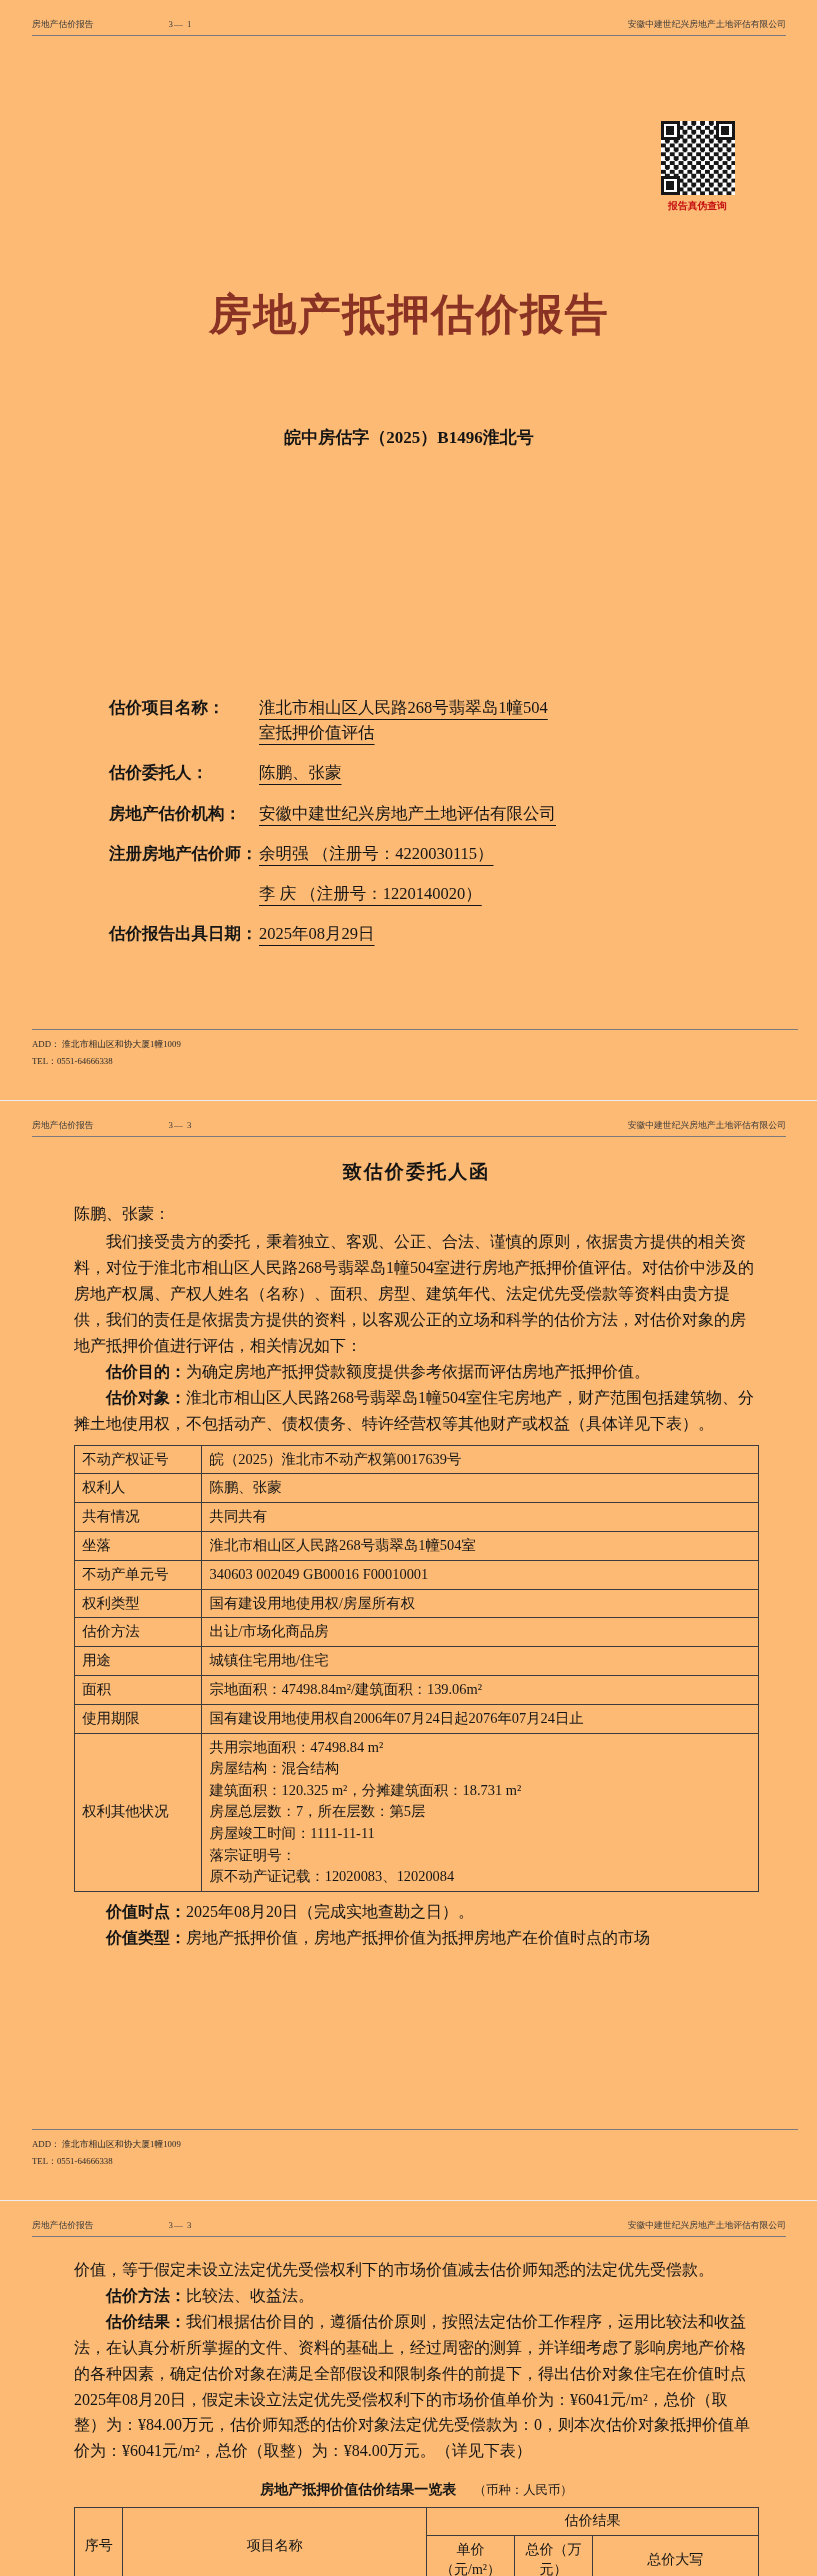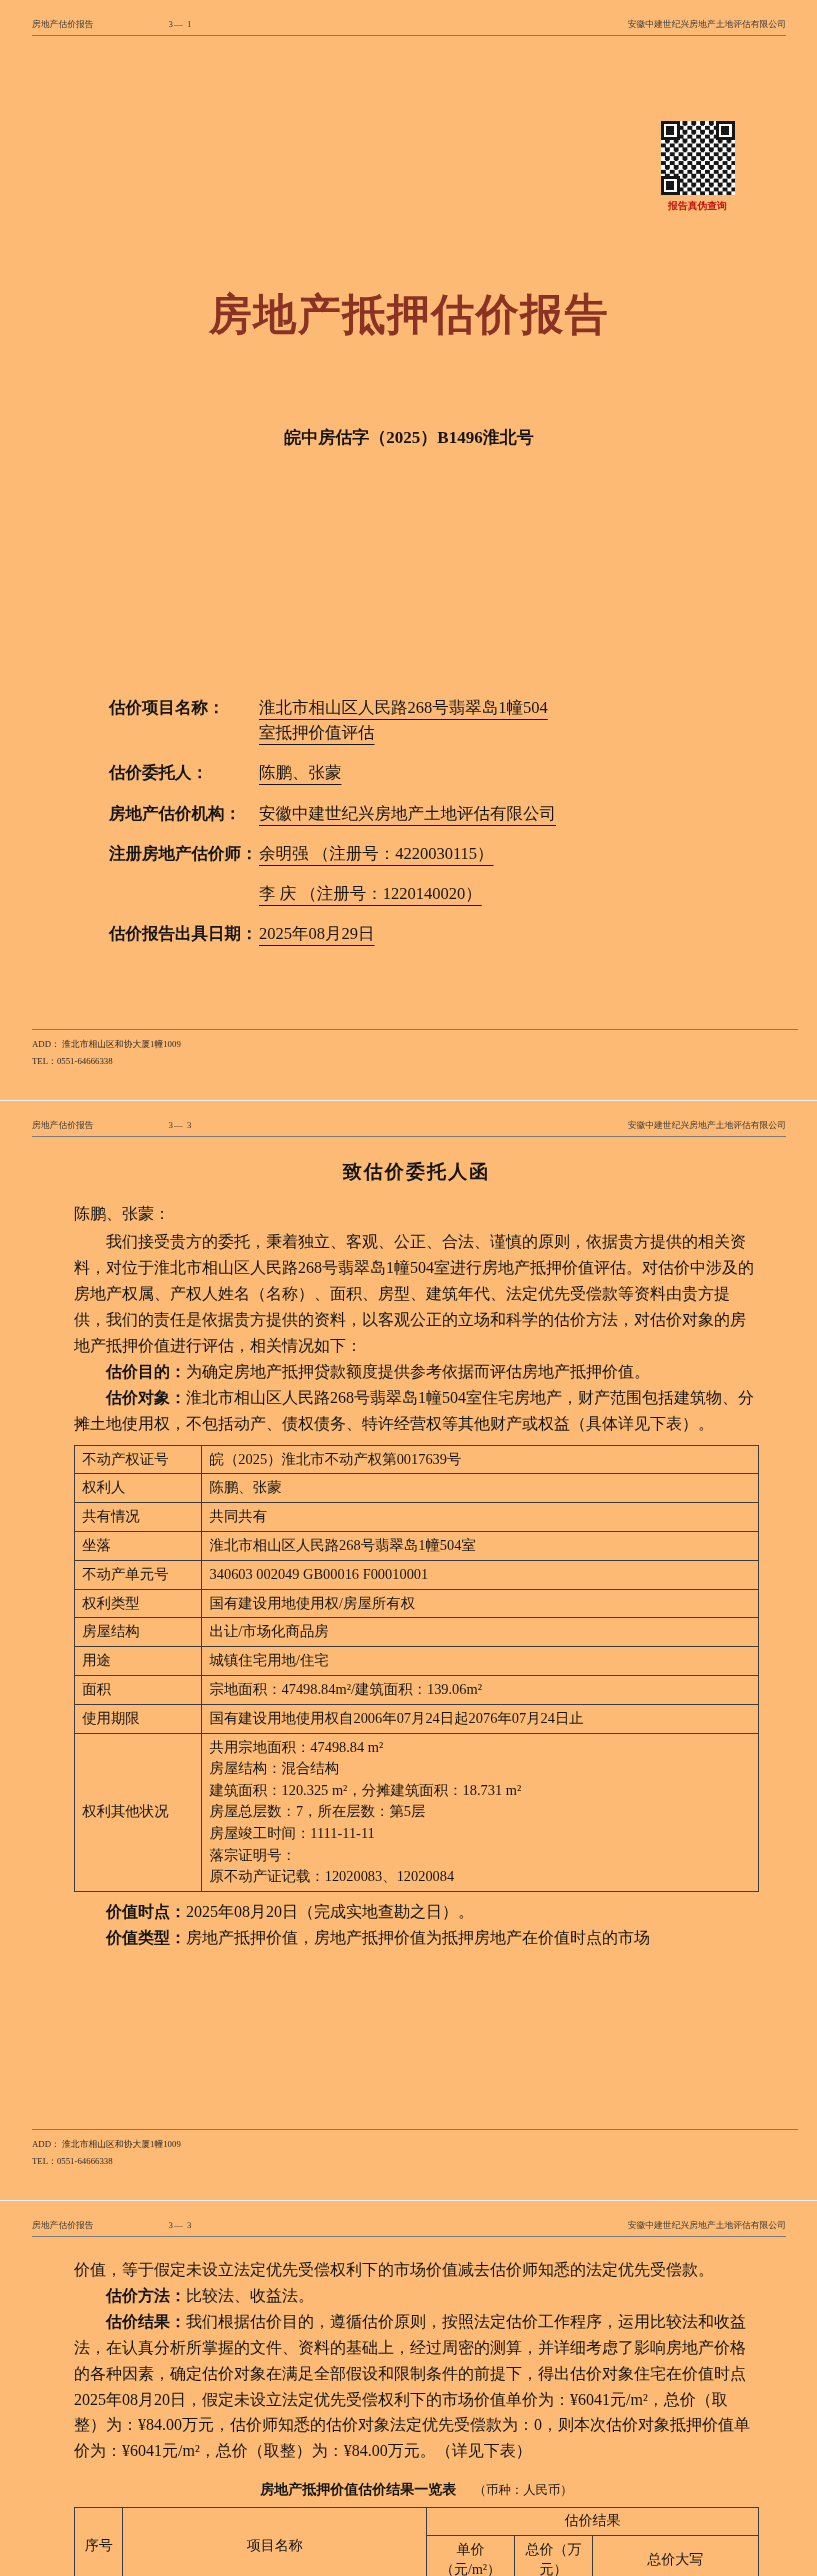--- a/index.html
+++ b/index.html
@@ -171,21 +171,21 @@
           </tr>
           <tr>
             <td class="pt-label">不动产单元号</td>
             <td class="pt-value">340603 002049 GB00016 F00010001</td>
           </tr>
           <tr>
             <td class="pt-label">权利类型</td>
             <td class="pt-value">国有建设用地使用权/房屋所有权</td>
           </tr>
           <tr>
-            <td class="pt-label">房屋结构</td>
+            <td class="pt-label">估价方法</td>
             <td class="pt-value">出让/市场化商品房</td>
           </tr>
           <tr>
             <td class="pt-label">用途</td>
             <td class="pt-value">城镇住宅用地/住宅</td>
           </tr>
           <tr>
             <td class="pt-label">面积</td>
             <td class="pt-value">宗地面积：47498.84m²/建筑面积：139.06m²</td>
           </tr>

